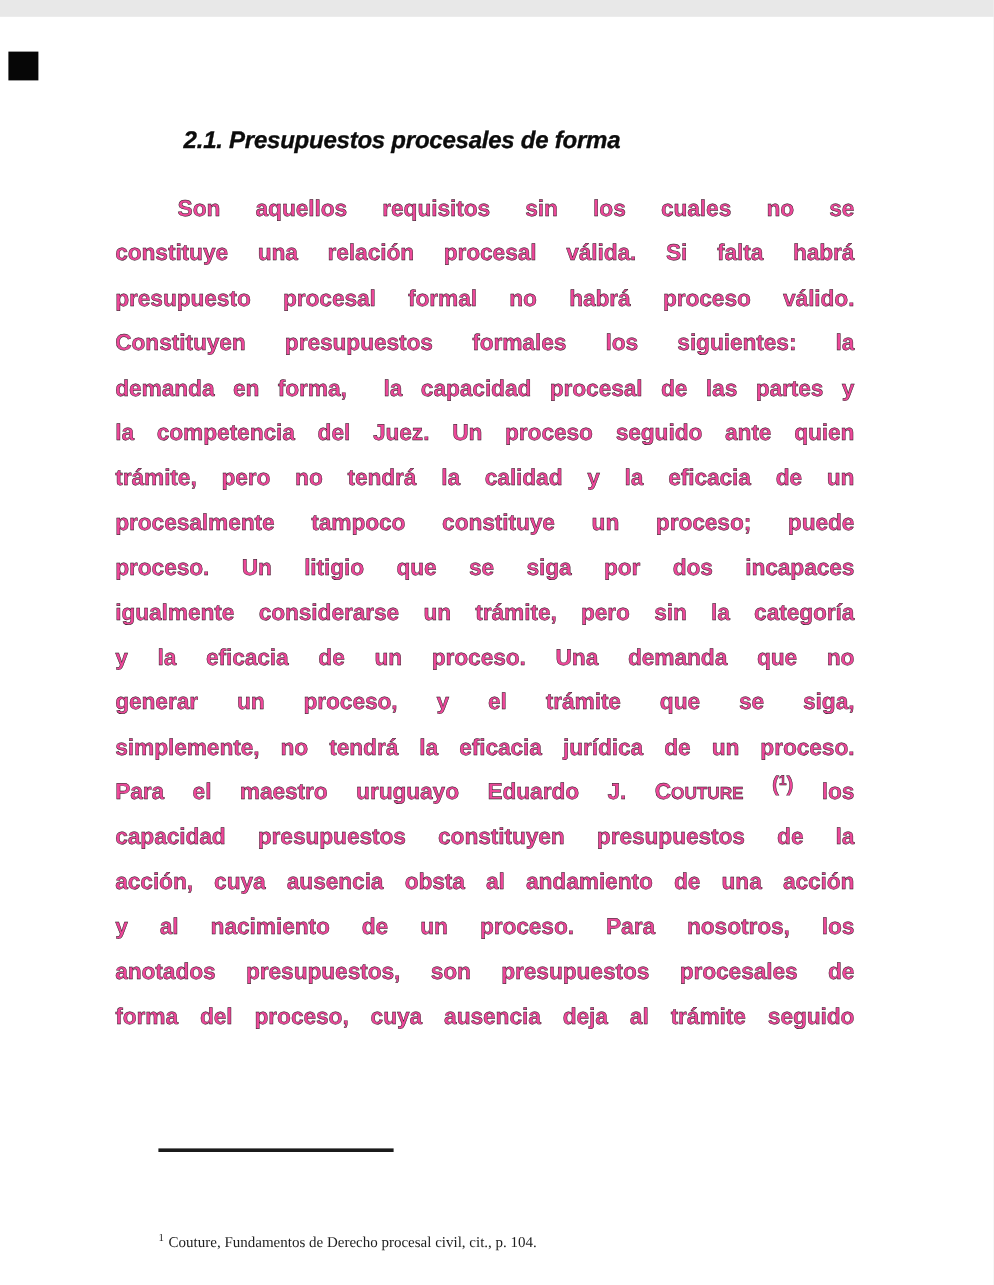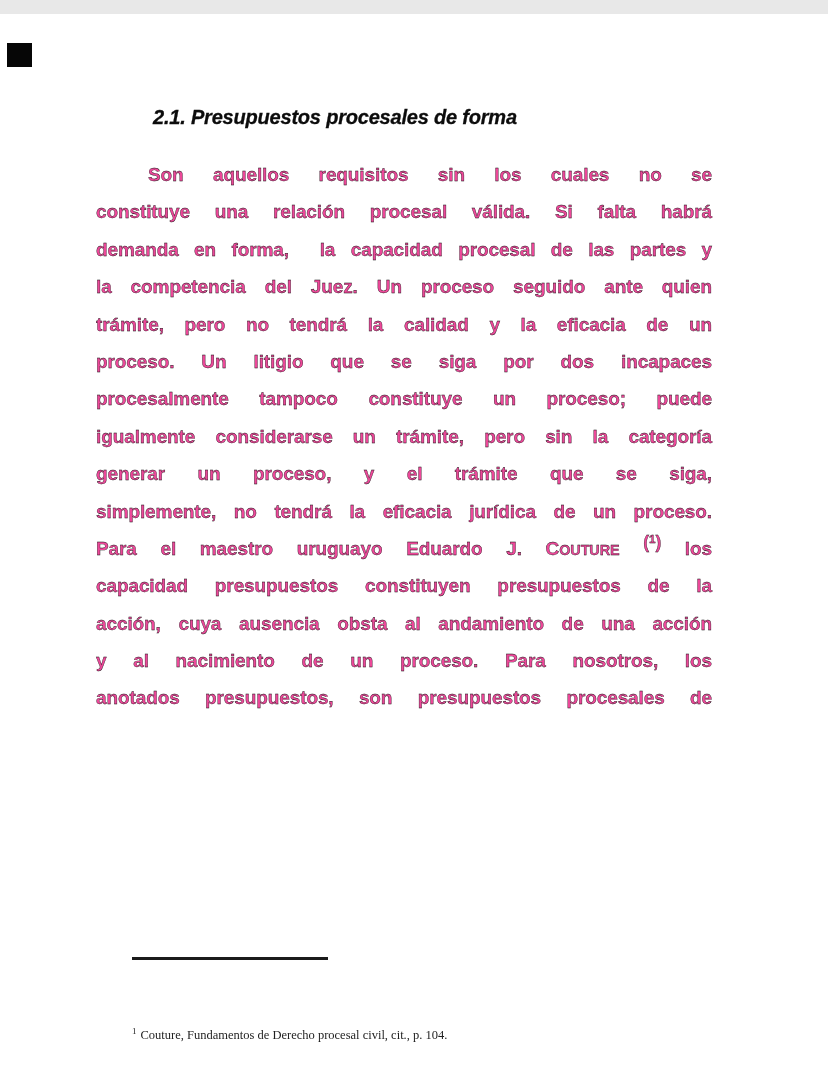--- a/index.html
+++ b/index.html
@@ -96,33 +96,37 @@
 
 <div class="page">
 
   <div class="scan-artifact"></div>
 
   <div class="heading">2.1. Presupuestos procesales de forma</div>
 
   <div class="body-block" id="body-block">
       <div class="line indent">Son aquellos requisitos sin los cuales no se</div>
       <div class="line">constituye una relación procesal válida. Si falta habrá</div>
+      <div class="line">presupuesto procesal formal no habrá proceso válido.</div>
+      <div class="line">Constituyen presupuestos formales los siguientes: la</div>
       <div class="line">demanda en forma,&nbsp; la capacidad procesal de las partes y</div>
       <div class="line">la competencia del Juez. Un proceso seguido ante quien</div>
       <div class="line">trámite, pero no tendrá la calidad y la eficacia de un</div>
+      <div class="line">procesalmente tampoco constituye un proceso; puede</div>
       <div class="line">proceso. Un litigio que se siga por dos incapaces</div>
-      <div class="line">procesalmente tampoco constituye un proceso; puede</div>
       <div class="line">igualmente considerarse un trámite, pero sin la categoría</div>
+      <div class="line">y la eficacia de un proceso. Una demanda que no</div>
       <div class="line">generar un proceso, y el trámite que se siga,</div>
       <div class="line">simplemente, no tendrá la eficacia jurídica de un proceso.</div>
       <div class="line"><span>Para el maestro uruguayo Eduardo J. </span><span>C</span><span class="sc">OUTURE</span><span> </span><span class="fnp">(</span><span class="fnn">1</span><span class="fnp">)</span><span> los</span></div>
       <div class="line">capacidad presupuestos constituyen presupuestos de la</div>
       <div class="line">acción, cuya ausencia obsta al andamiento de una acción</div>
       <div class="line">y al nacimiento de un proceso. Para nosotros, los</div>
       <div class="line">anotados presupuestos, son presupuestos procesales de</div>
+      <div class="line">forma del proceso, cuya ausencia deja al trámite seguido</div>
     </div>
 
   <div class="footnote-rule"></div>
 
   <div class="footnote">
     <sup>1</sup><span>Couture, Fundamentos de Derecho procesal civil, cit., p. 104.</span>
   </div>
 
 </div>
 

